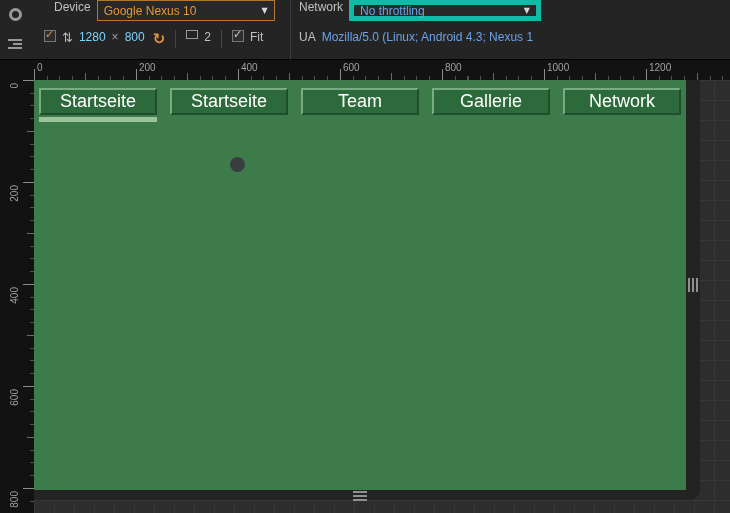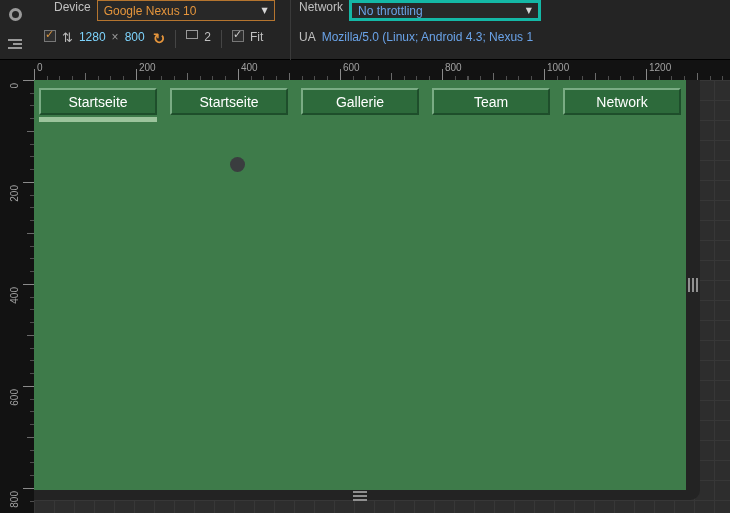--- a/index.html
+++ b/index.html
@@ -16,21 +16,21 @@
   .icon-signal i:nth-child(2){ width:9px; margin-left:5px; }
   .icon-signal i:nth-child(3){ width:14px; }
 
   .toolbar-main { position:absolute; left:34px; top:0; right:0; height:60px; display:flex; }
   .tcol1 { width:256px; display:flex; flex-direction:column; }
   .tcol2 { flex:1; border-left:1px solid #3a3a3a; display:flex; flex-direction:column; padding-left:8px; }
   .trow { height:30px; display:flex; gap:6px; font-size:12px; color:#c0c0c0; }
   .lbl { color:#c0c0c0; }
   .select { display:flex; justify-content:space-between; align-items:center; height:21px; padding:0 6px; background:#282828; cursor:default; }
   .select-orange { width:178px; border:1px solid #b5752f; color:#e5953c; margin-left:0; }
-  .select-blue { width:192px; border:3px solid #14b8a6; color:#6aa3e8; }
+  .select-blue { width:192px; border:5px solid #14b8a6; color:#6aa3e8; }
   .caret { font-size:8px; color:#d6d6d6; }
   .glyph { font-family:"DejaVu Sans", sans-serif; }
   .checkbox { position:relative; width:12px; height:12px; border:1px solid #777; background:#2e2e2e; display:inline-block; }
   .checkbox .glyph { position:absolute; left:0px; top:-3px; font-size:11px; }
   .check-orange .glyph { color:#d9953f; }
   .check-light .glyph { color:#cfcfcf; }
   .swap-icon { color:#b9b9b9; font-size:13px; }
   .dim { color:#7dd3fc; }
   .dim-x { color:#9a9a9a; }
   .refresh-icon { color:#e5953c; font-size:15px; font-weight:bold; margin-left:2px; }
@@ -65,21 +65,21 @@
     background-image:
       linear-gradient(#373737 1px, transparent 1px),
       linear-gradient(90deg, #373737 1px, transparent 1px);
     background-size:20px 20px; }
   .device-container { position:absolute; left:0; top:0; width:666px; height:420px; background:#232323; border-bottom-right-radius:10px; }
   .emulated-page { position:absolute; left:0; top:0; width:652px; height:410px; background:#3e7b4a; overflow:hidden; }
 
   .navbar { display:flex; justify-content:space-between; padding:8px 5px 0 5px; }
   .nav-item { width:118px; }
   .nav-btn { height:27px; display:flex; align-items:center; justify-content:center;
-    background:#2d6a3b; color:#ffffff; font-size:14px; cursor:pointer;
+    background:#2d6a3b; color:#ffffff; font-size:18px; cursor:pointer;
     border:2px solid; border-color:#7aac84 #1e4e2b #1e4e2b #7aac84; }
   .underline { height:5px; background:#9cc49c; margin-top:2px; display:none; }
   .nav-item.active .underline { display:block; }
 
   .touch-dot { position:absolute; left:196px; top:77px; width:15px; height:15px; border-radius:50%; background:#3a3d3f; }
 
   .handle-right { position:absolute; left:654px; top:198px; height:14px; display:flex; gap:2px; cursor:ew-resize; }
   .handle-right i { display:block; width:2px; height:14px; background:#909090; }
   .handle-bottom { position:absolute; left:319px; top:411px; width:14px; display:flex; flex-direction:column; gap:2px; cursor:ns-resize; }
   .handle-bottom i { display:block; width:14px; height:2px; background:#909090; }
@@ -166,25 +166,25 @@
         <div class="navbar">
           <div class="nav-item active">
             <div class="nav-btn">Startseite</div>
             <div class="underline"></div>
           </div>
           <div class="nav-item">
             <div class="nav-btn">Startseite</div>
 
           </div>
           <div class="nav-item">
+            <div class="nav-btn">Team</div>
+
+          </div>
+          <div class="nav-item">
             <div class="nav-btn">Gallerie</div>
-
-          </div>
-          <div class="nav-item">
-            <div class="nav-btn">Team</div>
 
           </div>
           <div class="nav-item">
             <div class="nav-btn">Network</div>
 
           </div>
         </div>
         <div class="touch-dot"></div>
       </div>
       <div class="handle-right">

